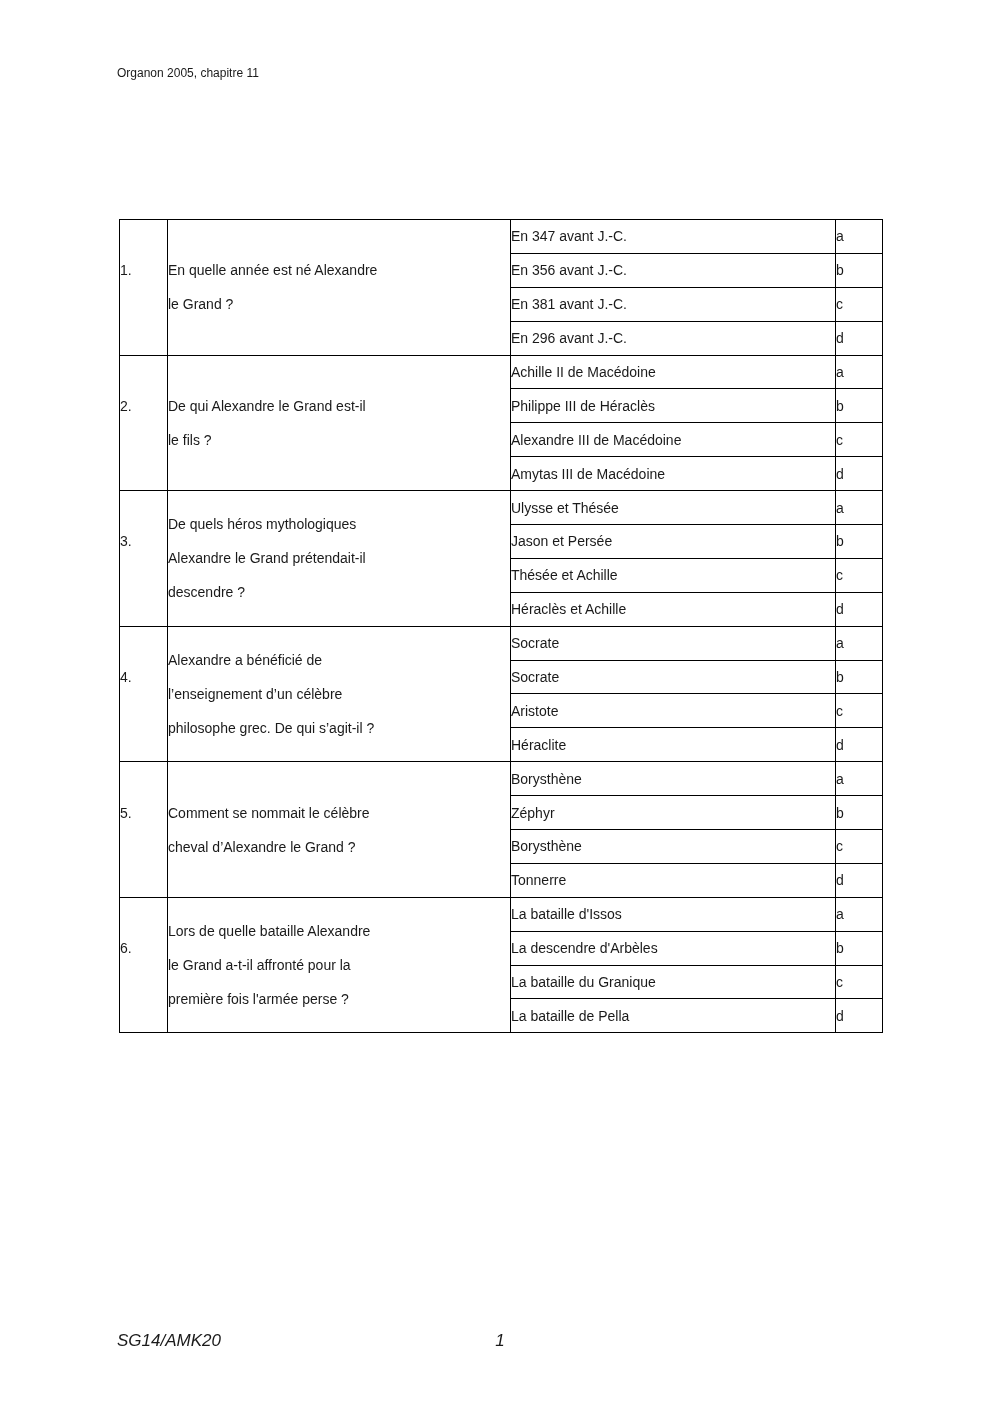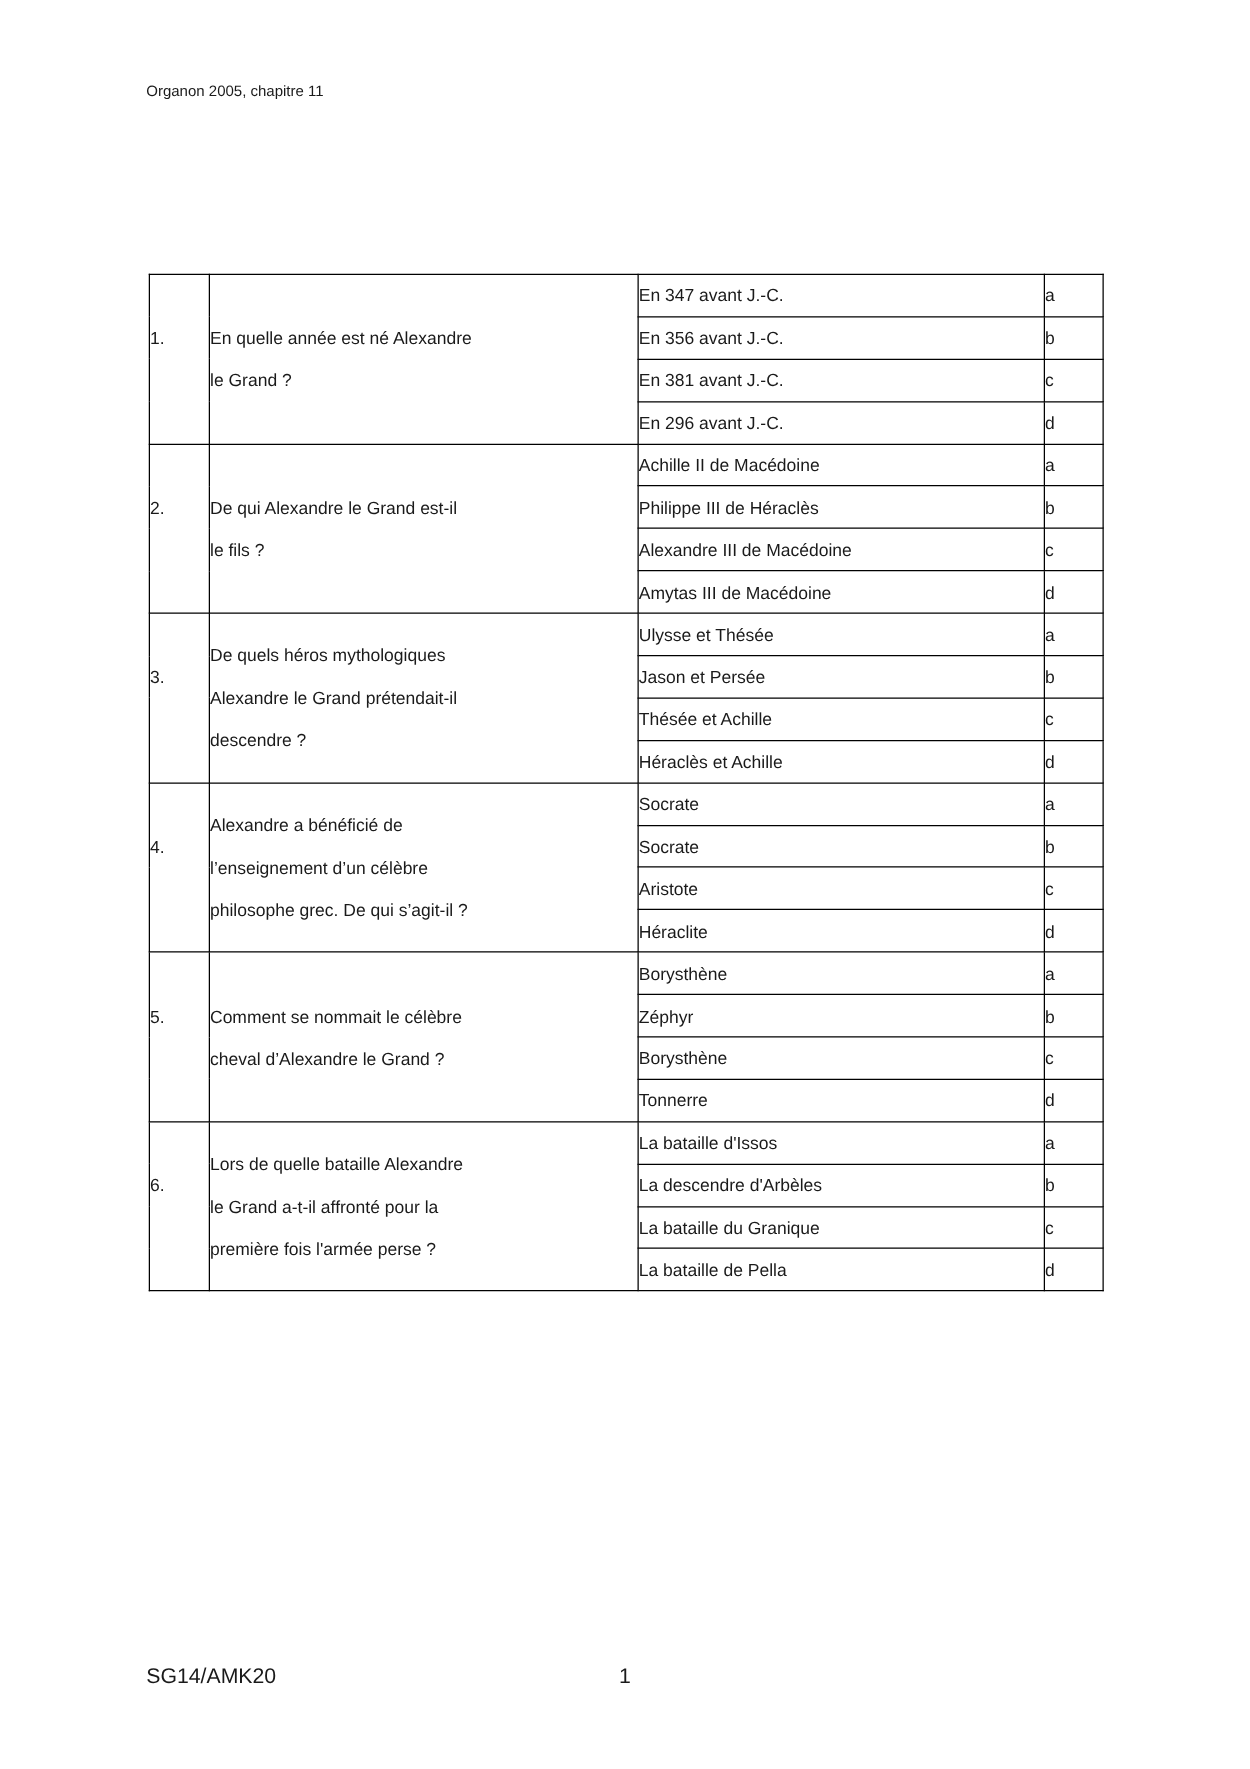--- a/index.html
+++ b/index.html
@@ -74,20 +74,21 @@
     vertical-align: middle;
     padding-left: 10px;
   }
   .doc-footer {
     position: absolute;
     left: 0;
     top: 1331px;
     width: 100%;
     height: 24px;
     font-size: 17px;
+    font-style: italic;
   }
   .footer-left {
     position: absolute;
     left: 117px;
     top: 0;
   }
   .footer-page {
     position: absolute;
     left: 0;
     right: 0;

